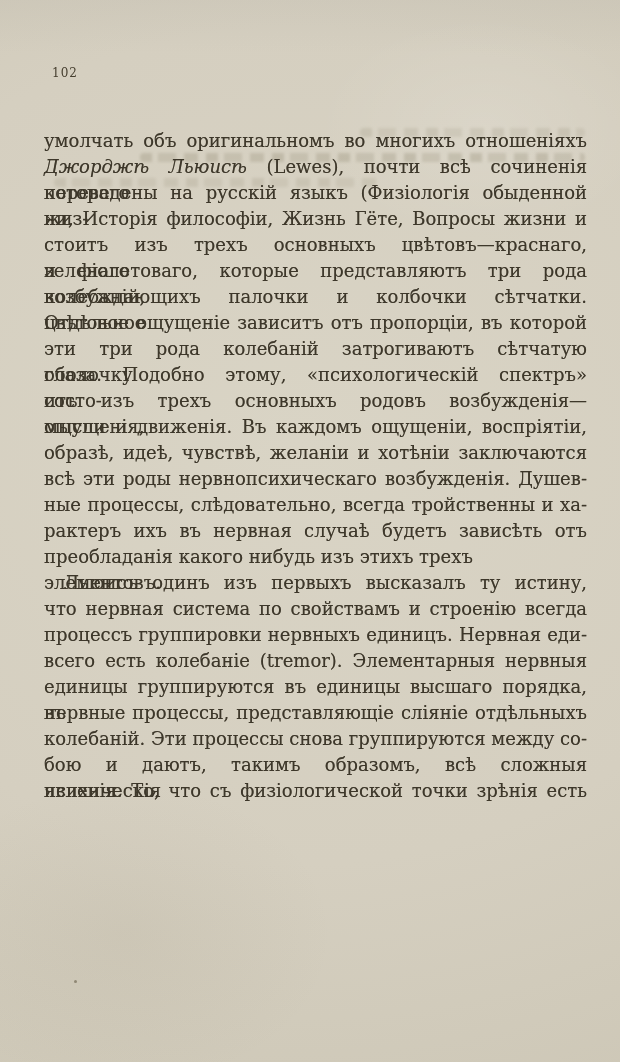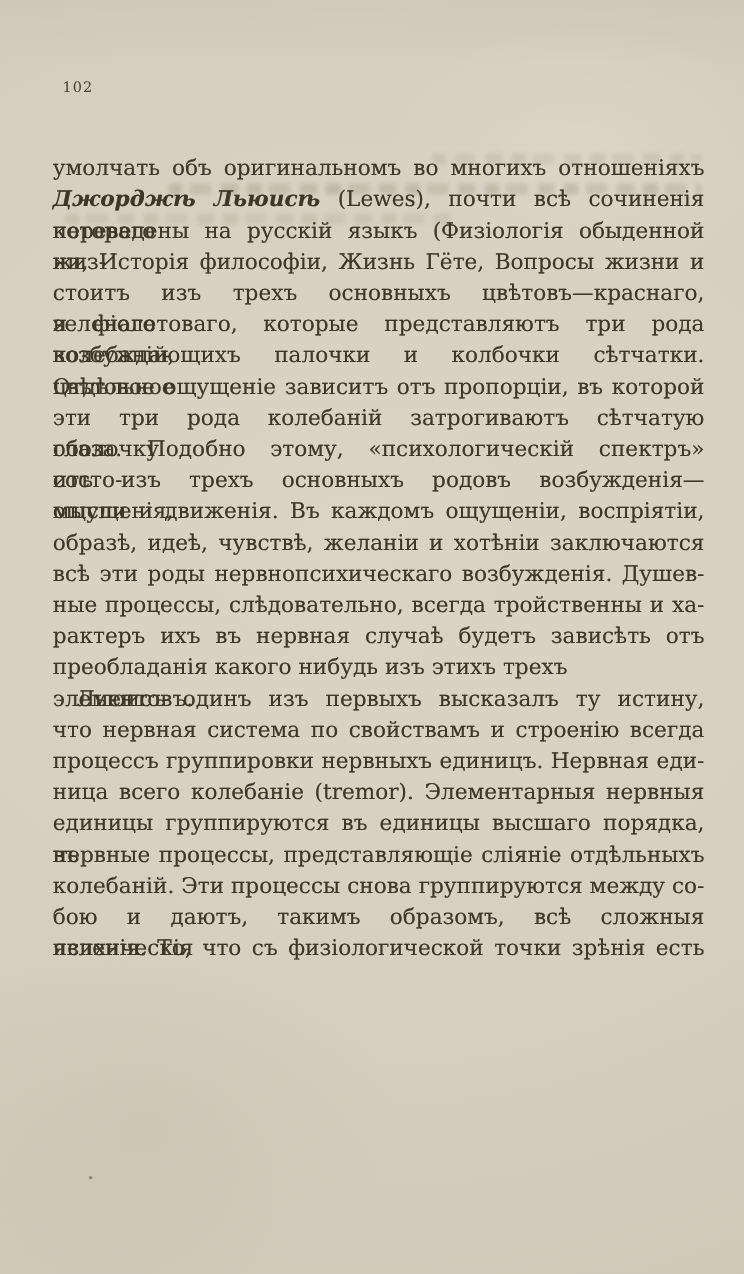--- a/index.html
+++ b/index.html
@@ -26,21 +26,21 @@
     font-size:18px;
     text-shadow: 0 0 0.5px rgba(61,55,42,0.55);
   }
   .ln {
     height:26px; line-height:26px;
     text-align:justify; text-align-last:justify;
   }
   .ln.end { text-align:left; text-align-last:left; }
   .ln.indent { text-indent:20px; }
   .gap { height:30px; }
-  .em { font-style:italic;font-weight:bold; }
+  .em { font-style:italic; }
   .ghost {
     position:absolute; height:9px; border-radius:4px;
     filter: blur(1.6px);
     background: repeating-linear-gradient(90deg,
       rgba(122,114,88,0.50) 0 12px, rgba(122,114,88,0) 12px 18px,
       rgba(122,114,88,0.38) 18px 36px, rgba(122,114,88,0) 36px 44px,
       rgba(122,114,88,0.45) 44px 58px, rgba(122,114,88,0) 58px 66px);
   }
   .speck {
     position:absolute; border-radius:50%;
@@ -83,21 +83,21 @@
       <div class="ln">всѣ эти роды нервнопсихическаго возбужденія. Душев-</div>
       <div class="ln">ные процессы, слѣдовательно, всегда тройственны и ха-</div>
       <div class="ln">рактеръ ихъ въ нервная случаѣ будетъ зависѣть отъ</div>
       <div class="ln end">преобладанія какого нибудь изъ этихъ трехъ элементовъ.</div>
     </div>
 
     <div>
       <div class="ln indent">Льюисъ одинъ изъ первыхъ высказалъ ту истину,</div>
       <div class="ln">что нервная система по свойствамъ и строенію всегда</div>
       <div class="ln">процессъ группировки нервныхъ единицъ. Нервная еди-</div>
-      <div class="ln">ница всего колебаніе (tremor). Элементарныя нервныя</div>
+      <div class="ln">всего есть колебаніе (tremor). Элементарныя нервныя</div>
       <div class="ln">единицы группируются въ единицы высшаго порядка, въ</div>
       <div class="ln">нервные процессы, представляющіе сліяніе отдѣльныхъ</div>
       <div class="ln">колебаній. Эти процессы снова группируются между со-</div>
       <div class="ln">бою и даютъ, такимъ образомъ, всѣ сложныя психическія</div>
       <div class="ln">явленія. То, что съ физіологической точки зрѣнія есть</div>
     </div>
 
   </div>
 </div>
 

